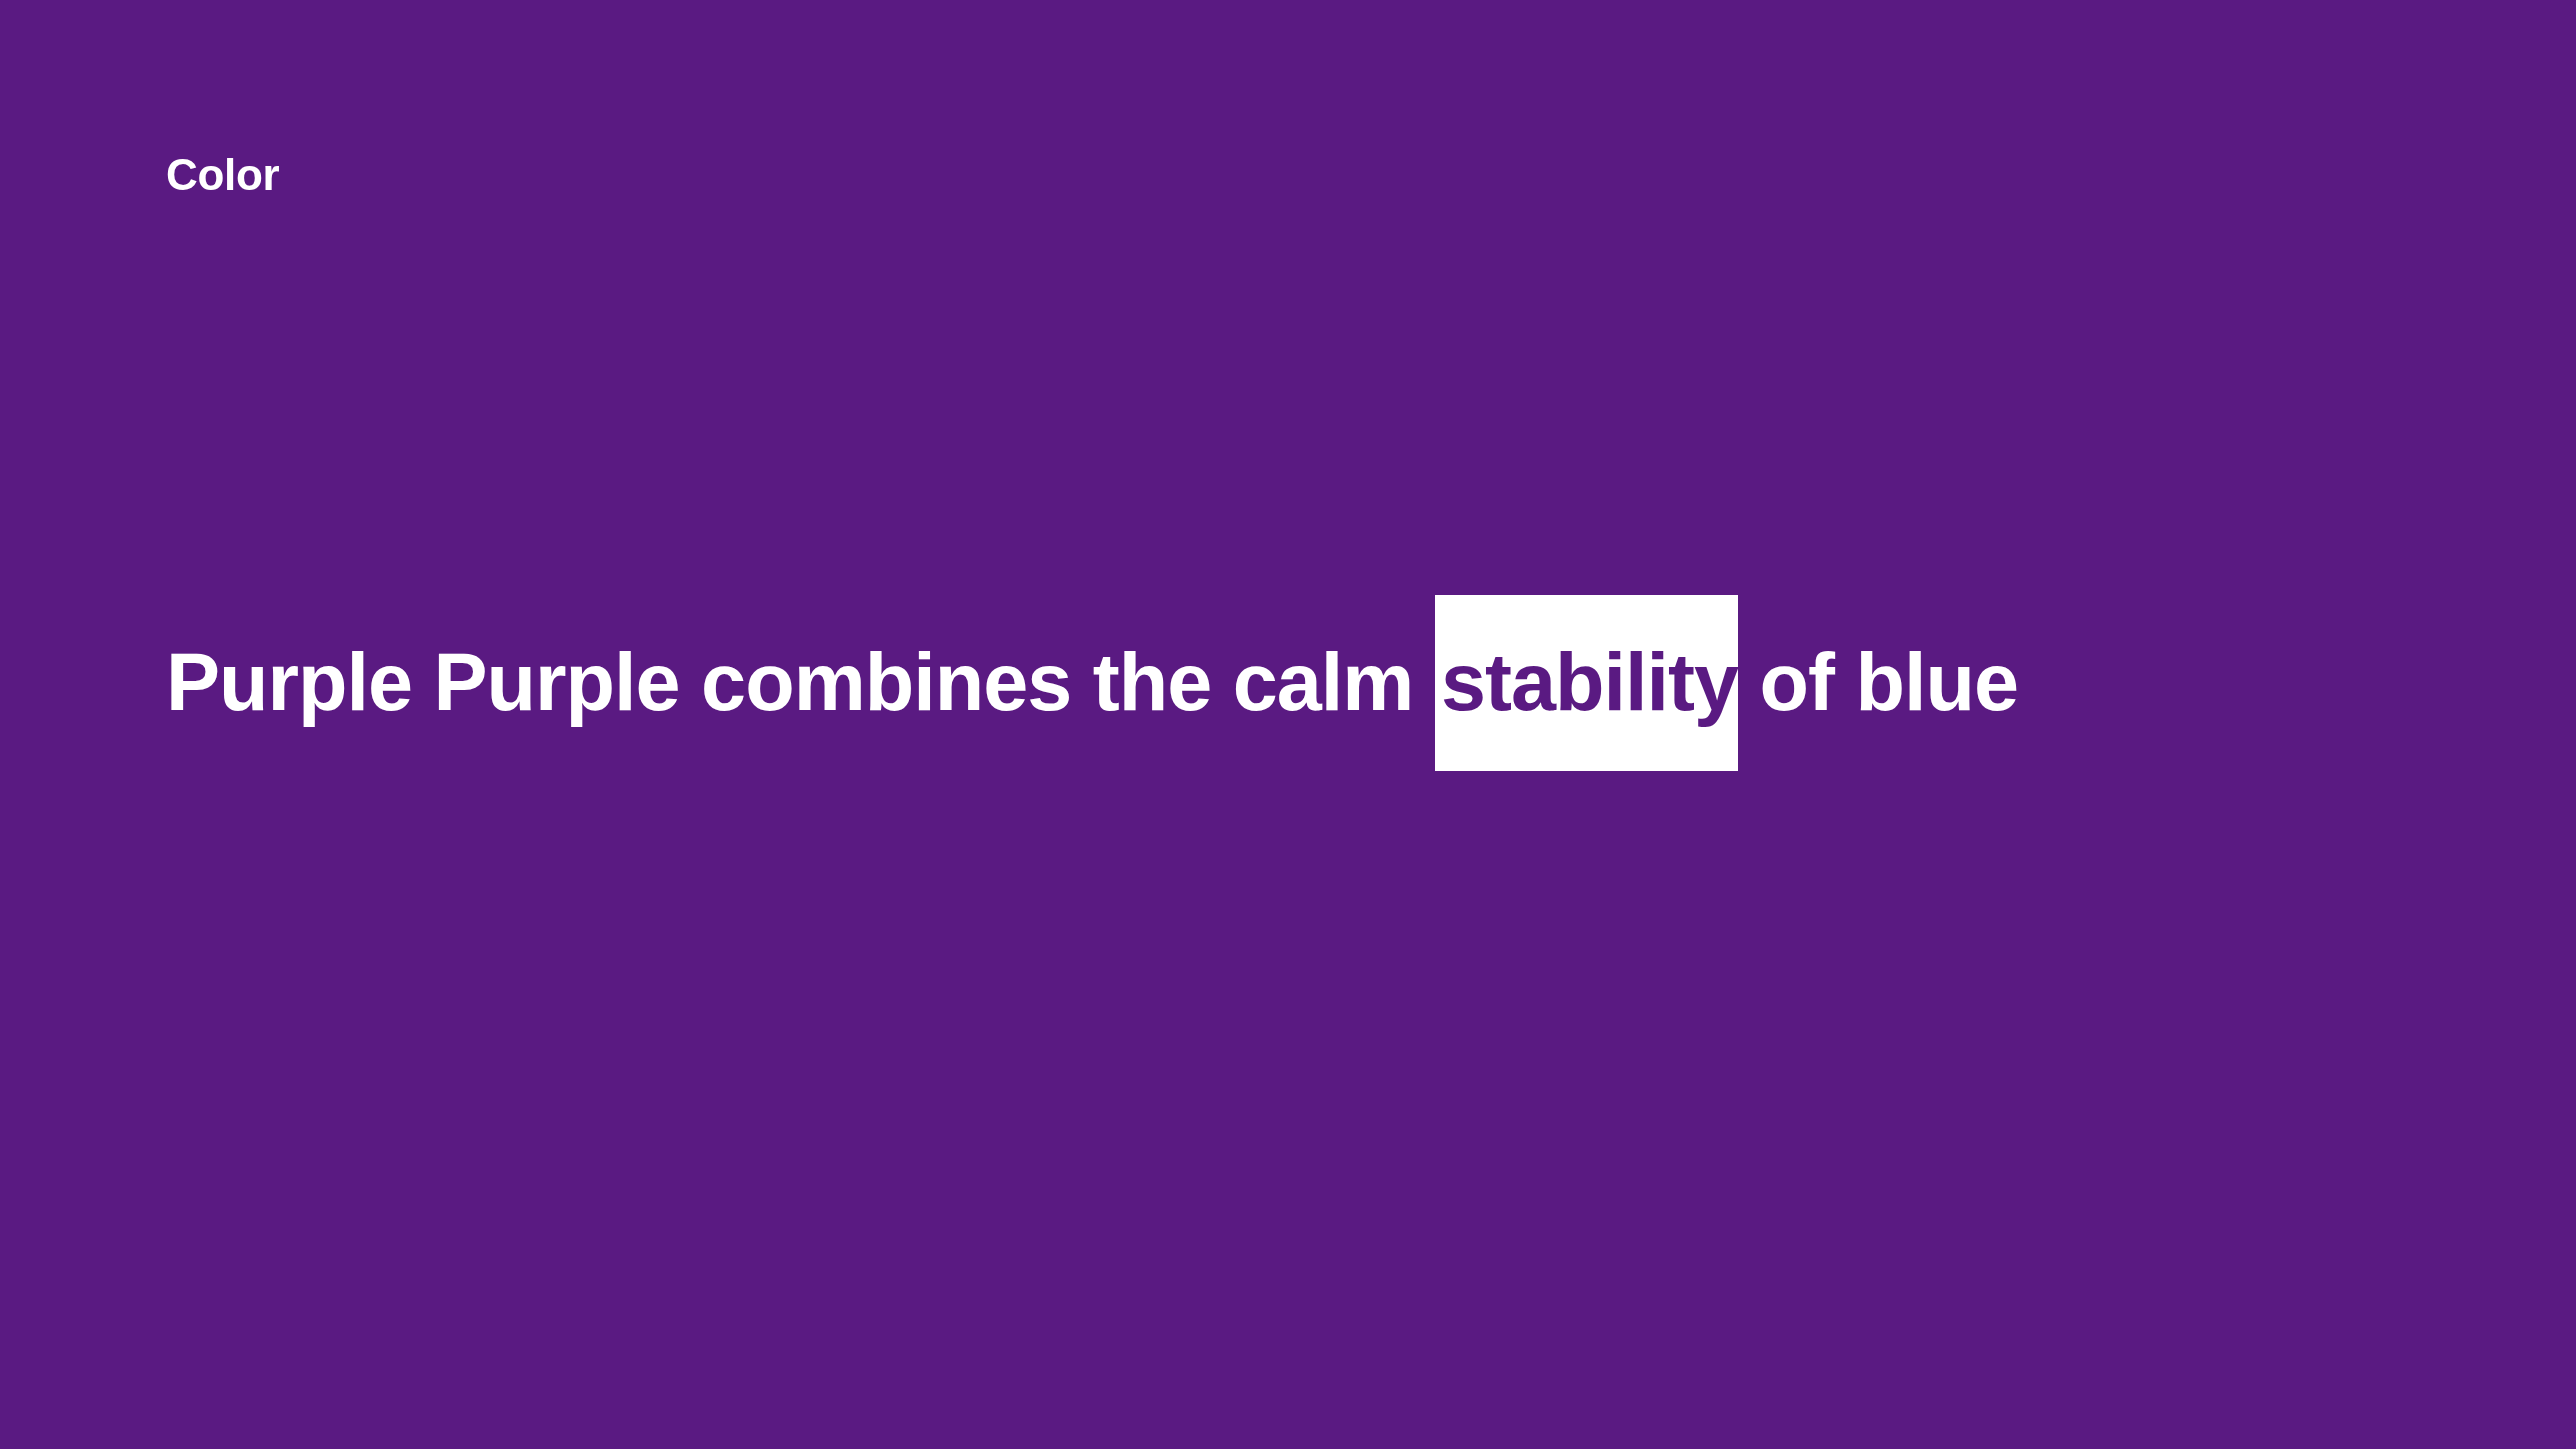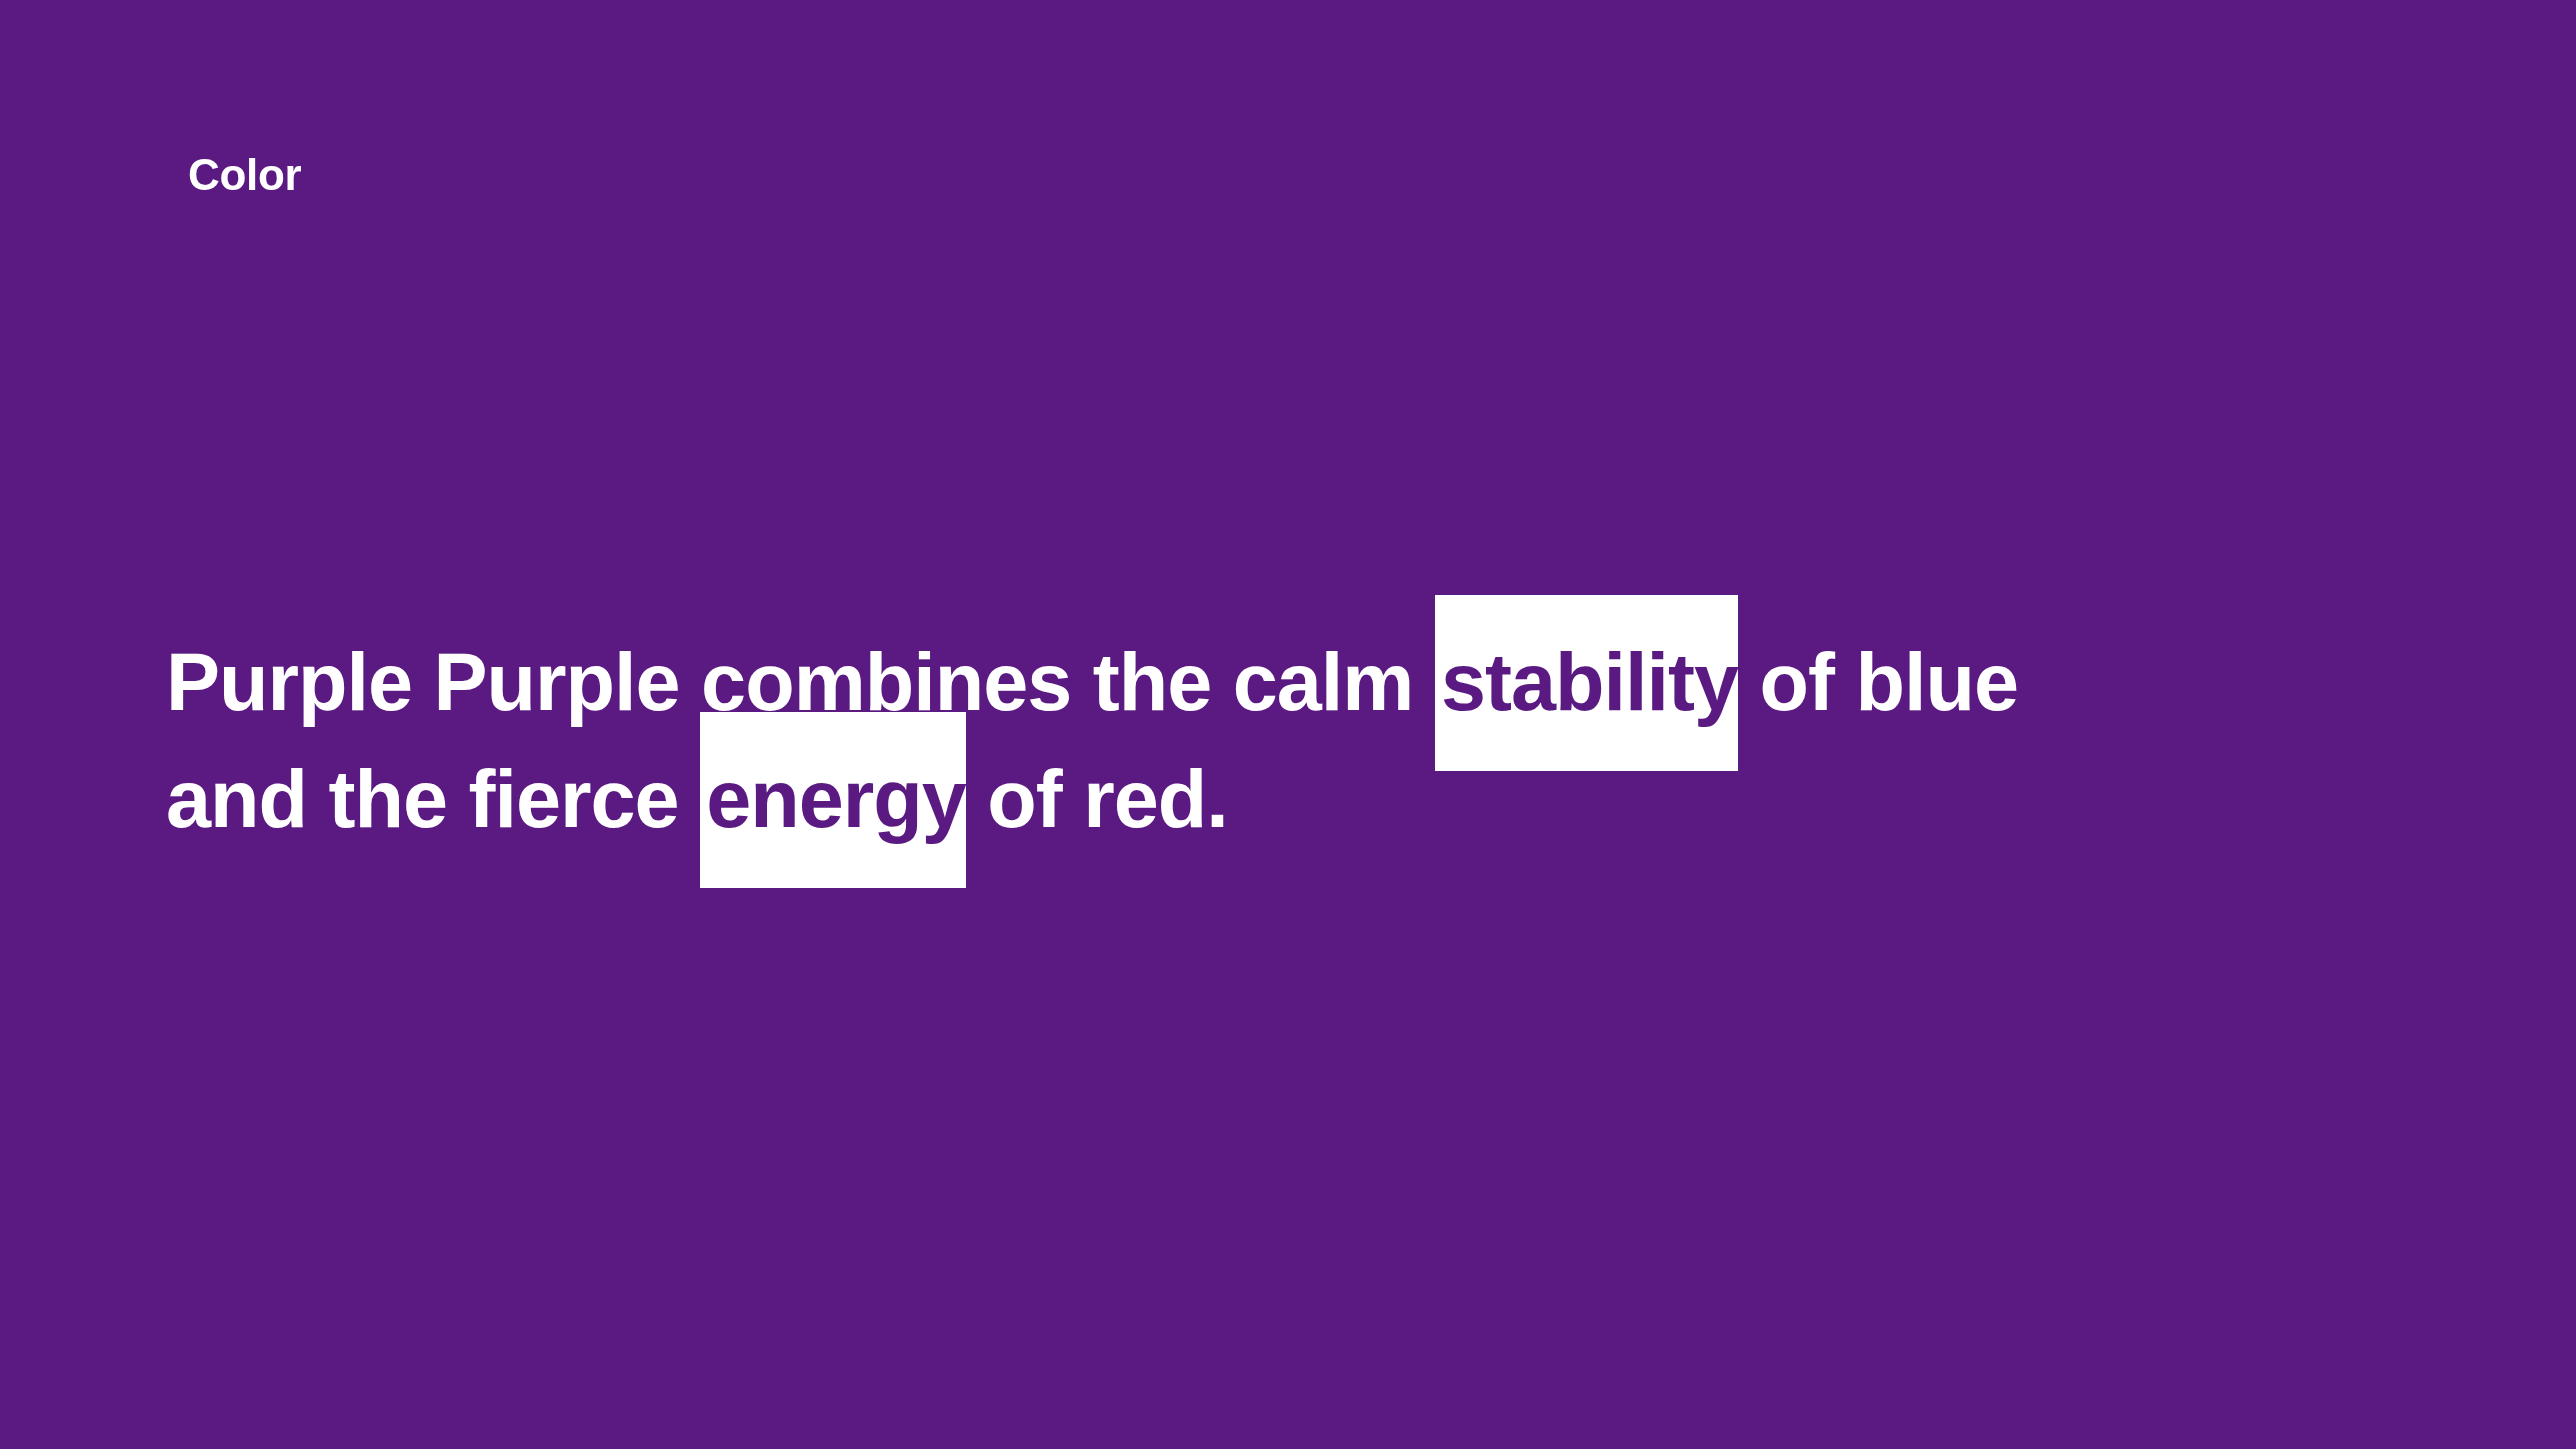--- a/index.html
+++ b/index.html
@@ -27,21 +27,20 @@
   #section-label {
     position: absolute;
     left: 166px;
     top: 153px;
     font-size: 44px;
     font-weight: 700;
     line-height: 1.0;
     letter-spacing: -0.3px;
     color: #ffffff;
     white-space: nowrap;
-    margin-left: 22px;
   }
 
   
   #headline {
     position: absolute;
     left: 166px;
     top: 624px;
     width: 2281px;
     font-size: 81px;
     font-weight: 700;
@@ -83,17 +82,16 @@
 <body>
 
 <div id="slide">
 
   <div id="section-label">Color</div>
 
   <div id="headline">
 
     <span class="line"><span>Purple Purple combines the calm </span><span class="hl-wrap"><span class="hl-bg"></span><span class="hl-text">stability</span></span><span> of blue</span></span>
 
-    <span class="line"><span>and the fierce </span><span class="hl-wrap"><span class="hl-bg"></span><span class="hl-text">energy</span></span><span> of red.</span></span>
 
   </div>
 </div>
 
 
 </body></html>

